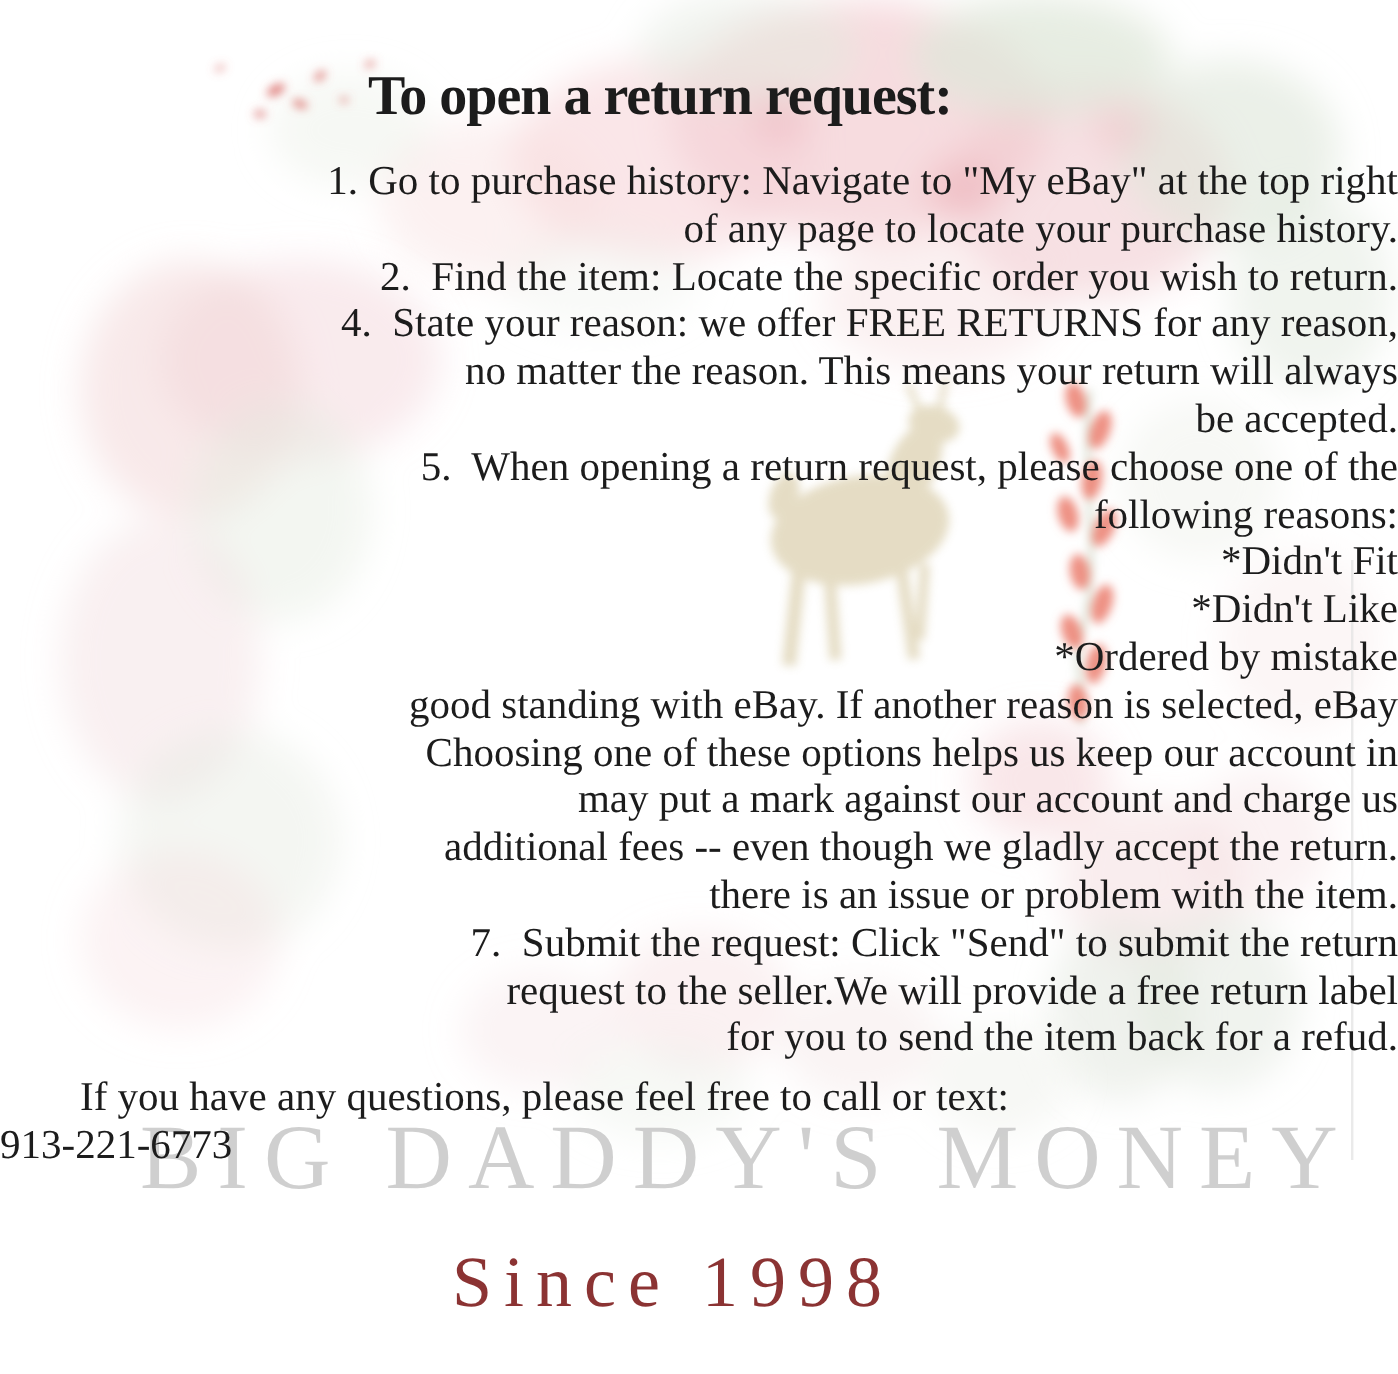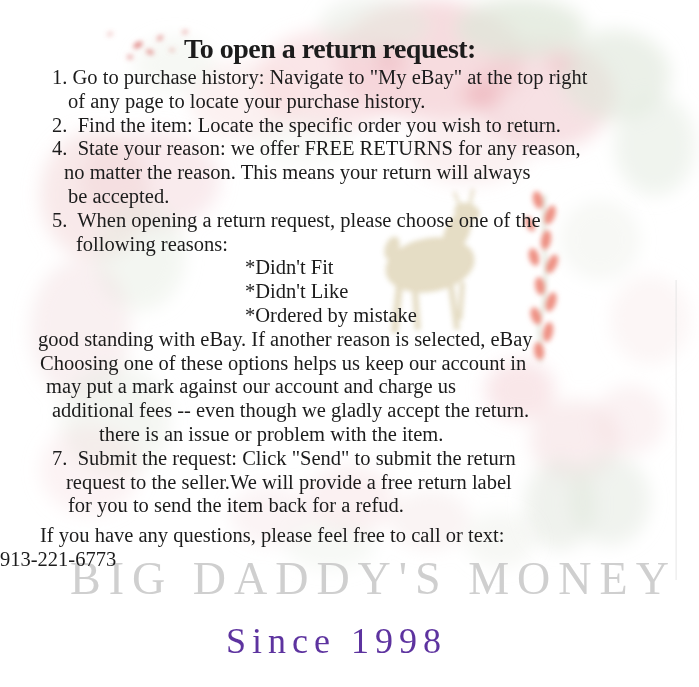--- a/index.html
+++ b/index.html
@@ -13,30 +13,30 @@
   }
   .bg-svg{position:absolute;left:0;top:0;width:699px;height:687px;}
   .wm-layer{position:absolute;left:0;top:12px;width:699px;height:687px;pointer-events:none;}
   .wm-brand{
     position:absolute;left:70px;top:540px;
     font-size:46px;letter-spacing:8px;color:#c4c4c4;opacity:.8;
     white-space:nowrap;
   }
   .wm-since{
     position:absolute;left:226px;top:608px;
-    font-size:36px;letter-spacing:6px;color:#4c1d95;opacity:.9;
+    font-size:36px;letter-spacing:6px;color:#7f1d1d;opacity:.9;
     white-space:nowrap;
   }
   .content{position:absolute;left:0;top:0;width:699px;height:609px;}
   .title{
     width:660px;margin-top:31px;text-align:center;
     font-size:28px;font-weight:bold;letter-spacing:-0.5px;
     line-height:35px;
   }
-  .lines{margin-top:0;}
+  .lines{margin-top:14px;text-align:right;}
   .line{
     font-size:20.5px;line-height:23.8px;height:23.8px;
     white-space:pre;
   }
   .ind-a{padding-left:52px}
   .ind-b{padding-left:68px}
   .ind-c{padding-left:64px}
   .ind-d{padding-left:76px}
   .ind-e{padding-left:245px}
   .ind-f{padding-left:40px}

